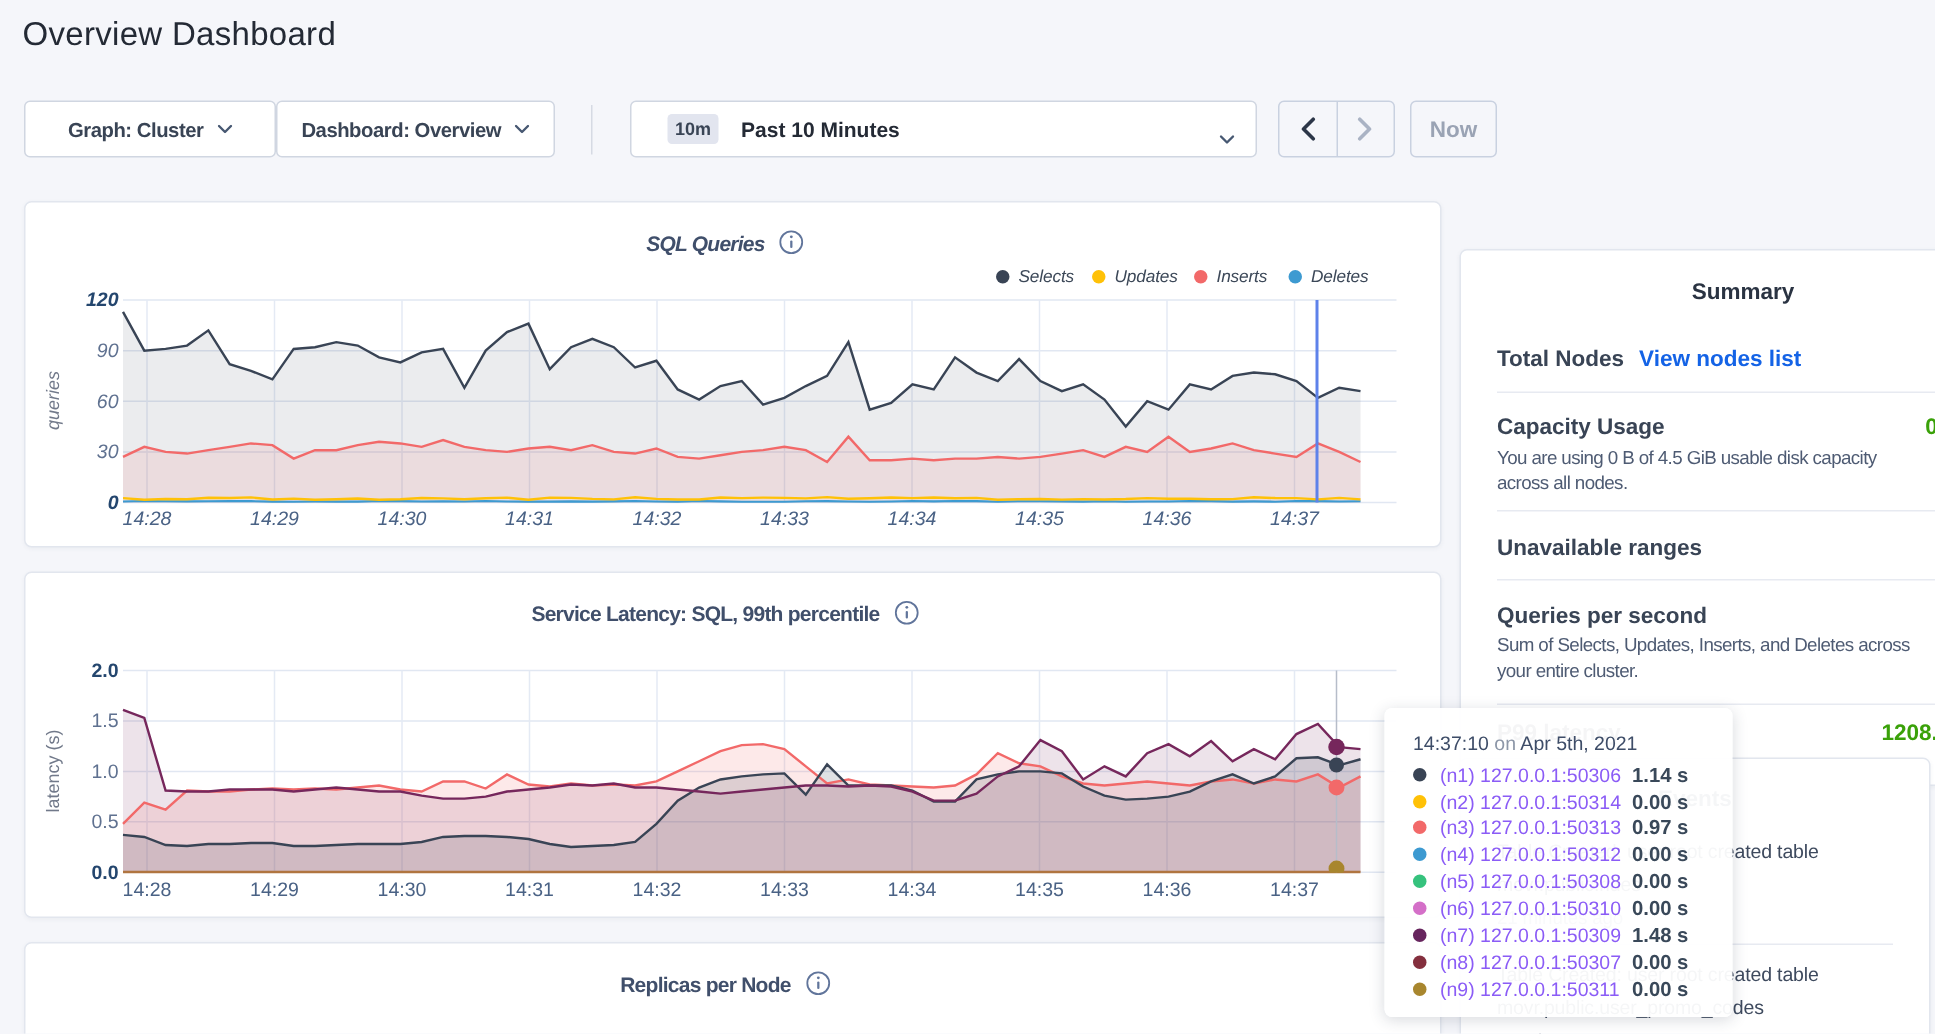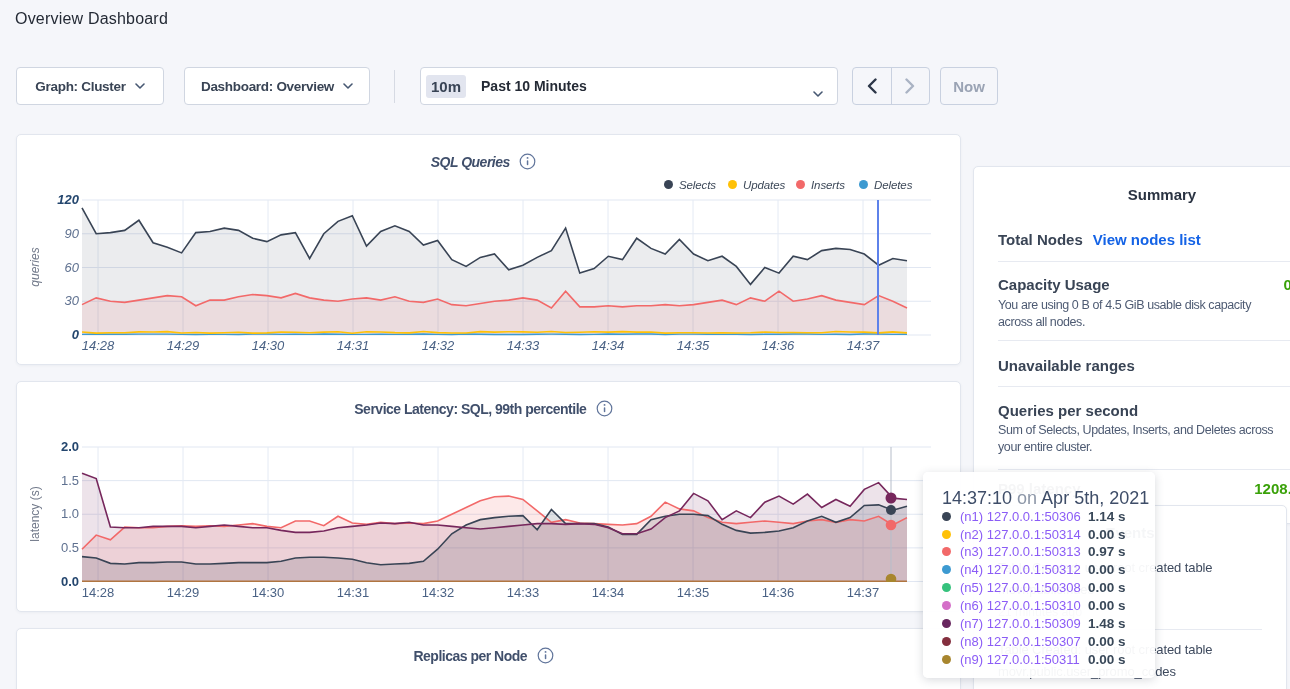--- a/index.html
+++ b/index.html
@@ -1,26 +1,26 @@
 <!DOCTYPE html>
 <html><head><meta charset="utf-8"><style>
 * { margin:0; padding:0; box-sizing:border-box; }
 html,body { width:1290px; height:689px; overflow:hidden; background:#f5f6fa;
   font-family:"Liberation Sans", sans-serif; position:relative; }
 .card { position:absolute; background:#fff; border:1px solid #e2e6ee; border-radius:5px;
   box-shadow:0 1px 3px rgba(60,70,90,0.05); }
-h1 { position:absolute; left:15px; top:10px; font-size:16px; font-weight:500; color:#242a35; letter-spacing:0.2px; }
+h1 { position:absolute; left:15px; top:10px; font-size:22px; font-weight:500; color:#242a35; letter-spacing:0.2px; }
 .btn { position:absolute; top:67px; height:38px; background:#fff; border:1px solid #d0d6e1; border-radius:4px;
   display:flex; align-items:center; justify-content:center; gap:9px;
   font-size:13.5px; letter-spacing:-0.3px; font-weight:bold; color:#394455; }
 .divline { position:absolute; left:394px; top:70px; height:33px; width:1px; background:#d6dae3; }
 .timebox { position:absolute; left:420px; top:67px; width:418px; height:38px; background:#fff;
   border:1px solid #d0d6e1; border-radius:4px; display:flex; align-items:center; }
-.badge { margin-left:5px; background:#e2e5ef; border-radius:3px; padding:3px 5px;
-  font-size:15px; font-weight:bold; color:#394455; }
+.badge { margin-left:24px; background:#e2e5ef; border-radius:3px; padding:3px 5px;
+  font-size:12px; font-weight:bold; color:#394455; }
 .timetext { margin-left:15px; font-size:14px; font-weight:bold; color:#242a35; }
 .timechev { position:absolute; right:14px; top:15px; }
 .arrows { position:absolute; left:852px; top:67px; width:78px; height:38px; border:1px solid #c9d1e0;
   border-radius:4px; display:flex; }
 .arrows > div { flex:1; display:flex; align-items:center; justify-content:center; }
 .arrows > div:first-child { border-right:1px solid #c9d1e0; }
 .nowbtn { position:absolute; left:940px; top:67px; width:58px; height:38px; border:1px solid #c9d1e0;
   border-radius:4px; display:flex; align-items:center; justify-content:center;
   font-size:15px; font-weight:bold; color:#9aa3b4; }
 .ctitle { position:absolute; width:100%; left:-5px; top:18px; text-align:center; font-size:14px; letter-spacing:-0.5px; font-weight:bold; color:#404f6b; }
@@ -35,30 +35,30 @@
 .sval { float:right; font-weight:bold; color:#3aa109; }
 .sdesc { position:absolute; left:24px; right:-10px; font-size:12.5px; letter-spacing:-0.4px; line-height:17px; color:#4e5b73; }
 .sdiv { position:absolute; left:24px; right:24px; height:1px; background:#e7eaf1; }
 .events-title { position:absolute; width:100%; top:18px; text-align:center; font-size:15px; font-weight:bold; color:#404f6b; }
 .erow { position:absolute; left:24px; right:-20px; font-size:13px; letter-spacing:-0.1px; line-height:22px; color:#3e4a5e; }
 .etime { font-size:12.5px; color:#8a93a6; }
 .ediv { position:absolute; left:24px; right:24px; height:1px; background:#e7eaf1; }
 .tooltip { position:absolute; left:923px; top:472px; width:232px; height:206px;
   background:rgba(255,255,255,0.95); border-radius:5px; z-index:50;
   box-shadow:0 2px 10px rgba(40,50,70,0.18); font-size:13px; }
-.ttime { position:absolute; left:19px; top:16px; font-size:18px; color:#3e4d68; }
+.ttime { position:absolute; left:19px; top:16px; font-size:13px; color:#3e4d68; }
 .ttime .on { color:#8d97a8; }
 .trow { position:absolute; left:19px; right:14px; height:16px; }
 .tdot { position:absolute; left:0; top:3px; width:9px; height:9px; border-radius:50%; }
 .taddr { position:absolute; left:18px; color:#8b5cf6; }
 .tval { position:absolute; left:146px; font-size:13.5px; font-weight:bold; color:#394859; }
 </style></head>
 <body>
 <h1>Overview Dashboard</h1>
-<div class="btn" style="left:16px; width:148px;">Graph: Cluster <svg width="10" height="6" viewBox="0 0 10 6">
+<div class="btn" style="left:16px; width:168px;">Graph: Cluster <svg width="10" height="6" viewBox="0 0 10 6">
       <polyline points="1,1 5,5 9,1" fill="none" stroke="#475872" stroke-width="1.6" stroke-linecap="round" stroke-linejoin="round"></polyline>
     </svg></div>
 <div class="btn" style="left:184px; width:186px;justify-content:center;">Dashboard: Overview <svg width="10" height="6" viewBox="0 0 10 6">
       <polyline points="1,1 5,5 9,1" fill="none" stroke="#475872" stroke-width="1.6" stroke-linecap="round" stroke-linejoin="round"></polyline>
     </svg></div>
 <div class="divline"></div>
 <div class="timebox">
     <span class="badge">10m</span>
     <span class="timetext">Past 10 Minutes</span>
   <span class="timechev"><svg width="10" height="6" viewBox="0 0 10 6">

